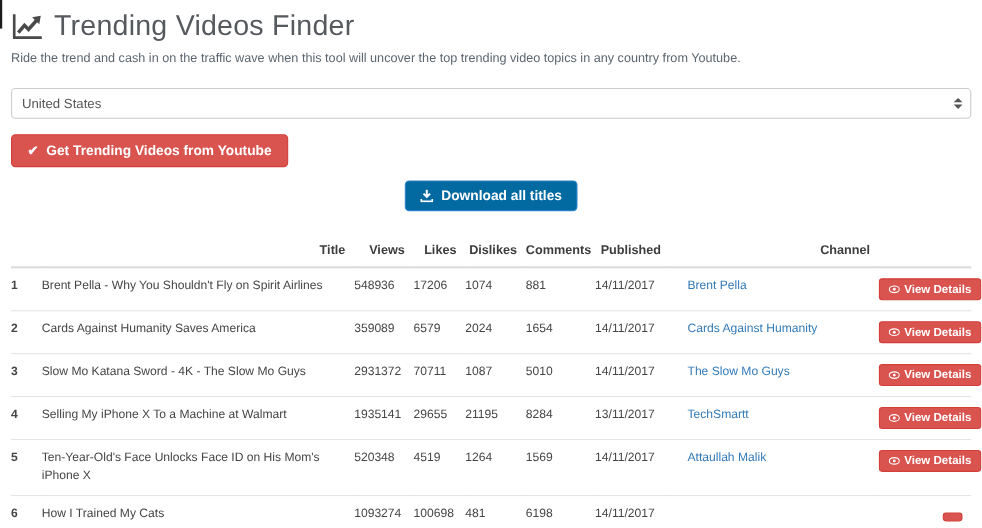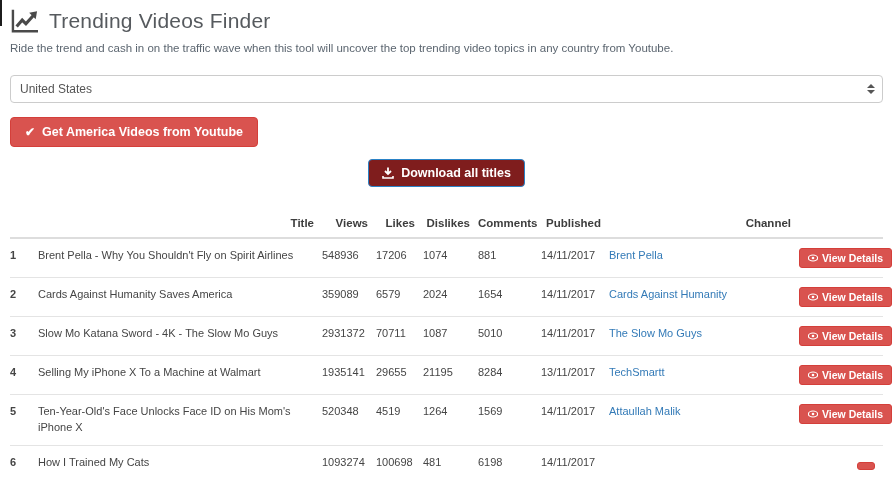--- a/index.html
+++ b/index.html
@@ -7,21 +7,21 @@
   body {
     width: 893px; height: 480px; overflow: hidden; position: relative;
     font-family: "Liberation Sans", sans-serif; color: #444;
   }
   .page { padding: 8px 10px 0 10px; }
   .crop-mark { position: absolute; left: 0; top: 0; width: 2px; height: 26px; background: #1c1c1c; }
 
   
   .header-row { display: flex; align-items: center; gap: 9px; }
   .chart-icon svg { display: block; }
-  h1.page-title { font-size: 21px; font-weight: 400; color: #565a5e; letter-spacing: 0.2px; }
+  h1.page-title { font-size: 26px; font-weight: 400; color: #565a5e; letter-spacing: 0.2px; }
   p.subtitle { margin-top: 8px; font-size: 11.5px; color: #5c6670; }
 
   
   .form-group { margin-top: 21px; }
   label.country-label { display: block; font-size: 12px; font-weight: 700; color: #3f4447; margin-bottom: 6px; }
   .select-wrap { position: relative; width: 873px; }
   select.country-select {
     width: 100%; height: 28px; border: 1px solid #ccc; border-radius: 4px;
     background: #fff; color: #555; font-size: 12px; padding: 0 32px 0 9px;
     -webkit-appearance: none; appearance: none; outline: none;
@@ -31,35 +31,35 @@
     display: flex; flex-direction: column; gap: 2px; pointer-events: none; }
   .select-arrows i { display: block; width: 0; height: 0; border-left: 4px solid transparent; border-right: 4px solid transparent; }
   .select-arrows i.up { border-bottom: 4px solid #555; }
   .select-arrows i.down { border-top: 4px solid #555; }
 
   
   .btn { display: inline-flex; align-items: center; gap: 7px; border-radius: 4px;
     font-family: "Liberation Sans", sans-serif; font-size: 12.5px; font-weight: 700;
     color: #fff; cursor: pointer; }
   .btn-danger { background: #d9534f; border: 1px solid #d43f3a; padding: 7px 14px; margin-top: 14px; }
-  .btn-primary { background: #7f1d1d; border: 1px solid #2a82c6; padding: 6px 13px; }
+  .btn-primary { background: #0369a1; border: 1px solid #2a82c6; padding: 6px 13px; }
   .center-row { text-align: center; margin-top: 12px; }
   .check-glyph { font-size: 12px; line-height: 1; }
   .dl-icon svg, .eye-icon svg { display: block; }
 
   
   table.results { width: 873px; margin-top: 22px; border-collapse: collapse; table-layout: fixed; font-size: 11px; }
   table.results th {
     text-align: right; font-size: 11.5px; font-weight: 700; color: #3d3d3d;
     padding: 8px 8px 8px 0; border-bottom: 2px solid #ddd; vertical-align: bottom;
   }
   table.results td { padding: 9px 8px 9px 0; border-top: 1px solid #e4e4e4; vertical-align: top; line-height: 1.45; color: #454545; }
   table.results tr:first-child td { border-top: none; }
   td.rank, th.rank { padding-left: 4px; font-weight: 700; color: #3d3d3d; }
-  a.channel-link { color: #337ab7; text-decoration: none; }
+  a.channel-link { color: #337ab7; text-decoration: none; margin-left: 16px; }
   td.details-cell { text-align: right; padding-right: 4px; }
   .btn-view {
     display: inline-flex; align-items: center; gap: 4px; background: #d9534f; border: 1px solid #d43f3a;
     border-radius: 3px; color: #fff; font-size: 10.5px; font-weight: 700; padding: 3px 8px;
     font-family: "Liberation Sans", sans-serif; cursor: pointer; white-space: nowrap;
   }
 </style>
 </head>
 <body>
 
@@ -87,21 +87,21 @@
       </select>
       <span class="select-arrows">
           <i class="up"></i>
           <i class="down"></i>
         </span>
     </div>
   </div>
 
   <button class="btn btn-danger">
     <span class="check-glyph">✔</span>
-    <span>Get America Videos from Youtube</span>
+    <span>Get Trending Videos from Youtube</span>
   </button>
 
   <div class="center-row">
     <button class="btn btn-primary">
       <span class="dl-icon">
         <svg width="12" height="12" viewBox="0 0 12 12">
           <path d="M6 0.5 v6 M3 4 l3 3 3-3" stroke="#fff" stroke-width="1.8" fill="none"></path>
           <path d="M1 9 v2 h10 v-2" stroke="#fff" stroke-width="1.6" fill="none"></path>
         </svg>
       </span>

